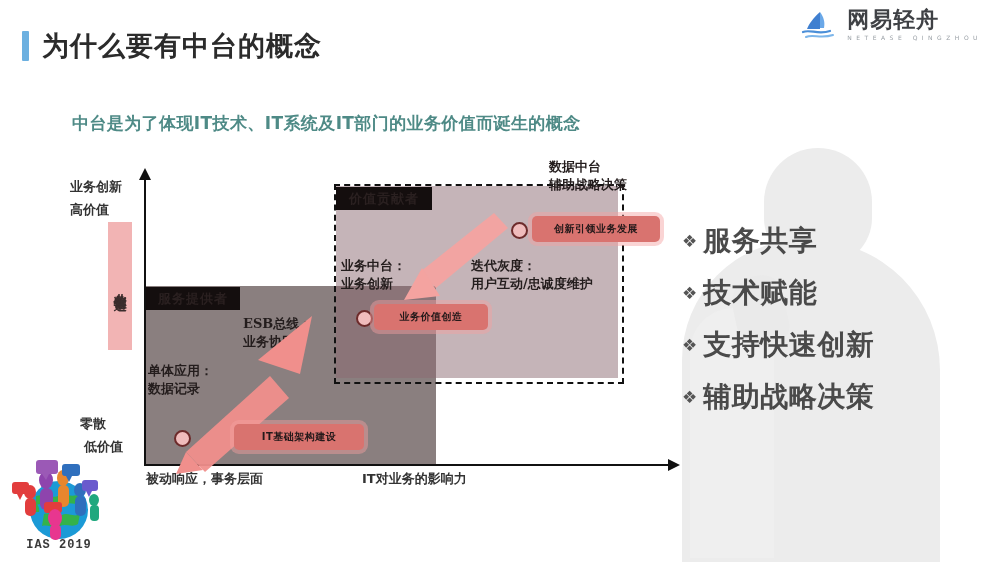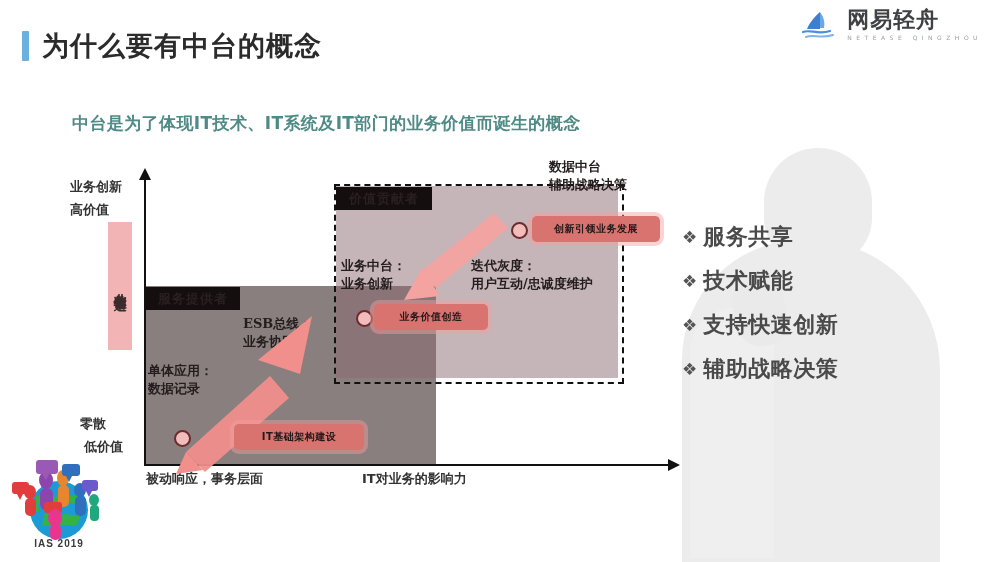--- a/index.html
+++ b/index.html
@@ -170,28 +170,28 @@
   .m2{left:356px;top:310px;}
   .m3{left:511px;top:222px;}
 
   
   .arrow-svg{position:absolute;left:0;top:0;width:700px;height:520px;pointer-events:none;}
 
   
   .bullets{position:absolute;left:682px;top:222px;z-index:5;}
   .bullet{display:flex;align-items:center;gap:6px;margin-bottom:14px;}
   .bullet-mark{font-size:17px;color:#555;line-height:1;}
-  .bullet-text{font-size:22px;font-weight:700;color:#4a4a4a;letter-spacing:.5px;white-space:nowrap;}
+  .bullet-text{font-size:28px;font-weight:700;color:#4a4a4a;letter-spacing:.5px;white-space:nowrap;}
 
   
   .ias{position:absolute;left:6px;top:452px;width:106px;height:104px;z-index:6;}
   .ias-cap{
     position:absolute;left:0;top:86px;width:106px;text-align:center;
-    font-size:10px;font-weight:700;color:#3a3a3a;letter-spacing:1px;
-    font-family:Liberation Sans, sans-serif;
+    font-size:12px;font-weight:700;color:#3a3a3a;letter-spacing:1px;
+    font-family:Liberation Mono, monospace;
   }
 </style>
 </head>
 <body>
 
 <div class="slide">
 
   <div class="silhouette">
     <div class="sil-body"></div>
     <div class="sil-head"></div>

